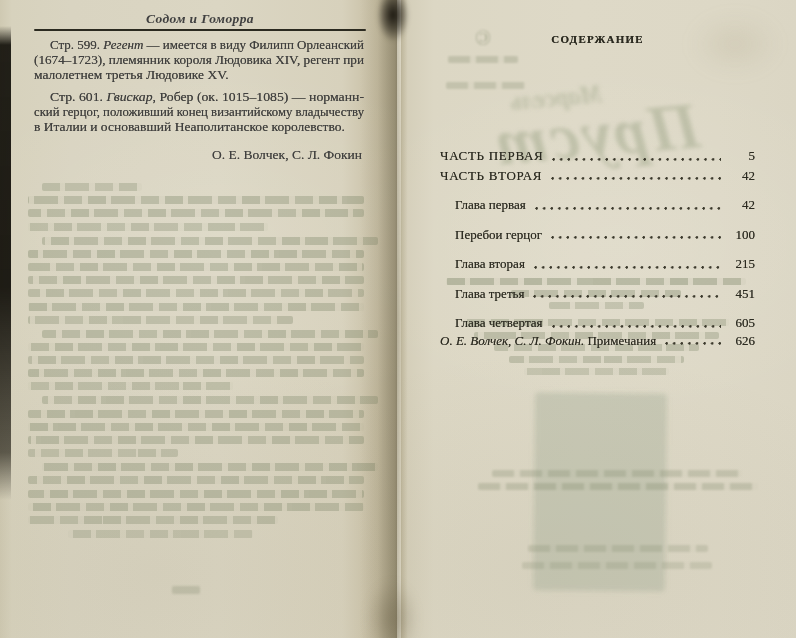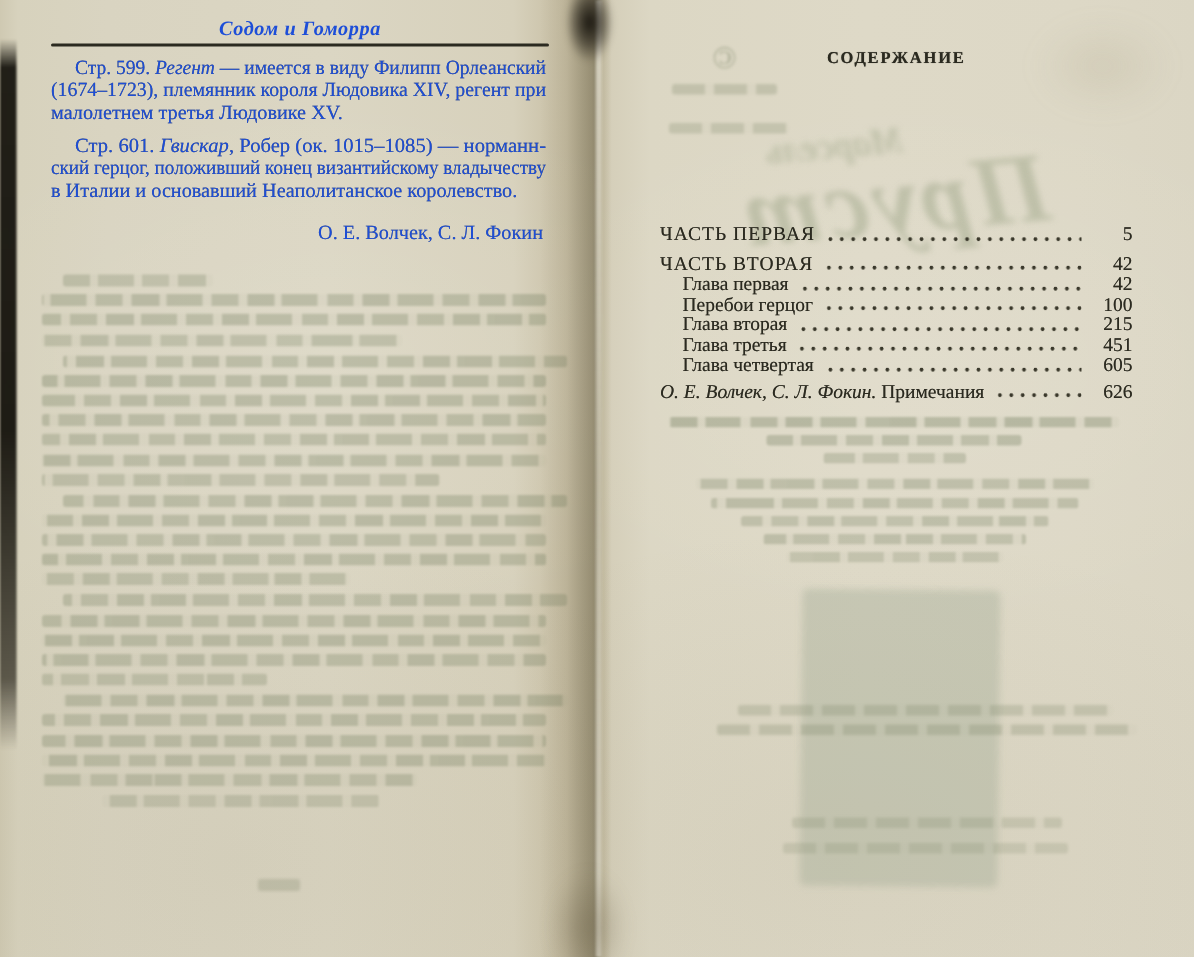--- a/index.html
+++ b/index.html
@@ -25,41 +25,41 @@
   #gutter-top-wedge{position:absolute;left:377px;top:-12px;width:32px;height:54px;filter:blur(2px);
     background:radial-gradient(closest-side,rgba(18,15,9,0.95),rgba(18,15,9,0.5) 55%,transparent);}
   #gutter-bottom-shadow{position:absolute;left:366px;top:580px;width:52px;height:76px;filter:blur(5px);
     background:radial-gradient(closest-side,rgba(95,85,60,0.35),transparent);}
   #scan-edge-strip{position:absolute;left:0;top:26px;width:11px;height:474px;filter:blur(0.6px);
     background:linear-gradient(180deg,rgba(18,16,10,0) 0%,rgba(18,16,10,0.92) 4%,rgba(20,18,12,0.95) 55%,rgba(30,27,18,0.65) 90%,transparent 100%);}
   #corner-stain{position:absolute;left:690px;top:14px;width:90px;height:60px;filter:blur(9px);
     background:radial-gradient(closest-side,rgba(160,150,118,0.18),transparent);}
 
   
-  #left-content{position:absolute;left:34px;top:11px;width:332px;color:#1d4ed8;}
+  #left-content{position:absolute;left:34px;top:11px;width:332px;color:#404040;}
   .running-head{font-style:italic;font-weight:bold;font-size:13.5px;line-height:16px;text-align:center;letter-spacing:0.4px;}
   .head-rule{height:2px;background:#2b2a20;margin-top:2px;border-radius:1px;}
   .note{margin-top:6px;font-size:13.5px;line-height:15px;}
   .note + .note{margin-top:7px;}
   .bline{width:fit-content;white-space:nowrap;transform-origin:0 50%;
          text-shadow:0 0 0.4px rgba(43,42,32,0.7);}
   .bline.first{margin-left:16px;}
   .term{font-style:italic;}
   .signature{margin-top:13px;font-size:13.5px;text-align:right;padding-right:4px;
              text-shadow:0 0 0.4px rgba(43,42,32,0.6);}
 
   
   #right-content{position:absolute;left:440px;top:33px;width:315px;color:#2b2a20;}
   .toc-title{font-weight:bold;font-size:11px;letter-spacing:1.2px;text-align:center;
              text-shadow:0 0 0.5px rgba(43,42,32,0.8);}
   #toc-list{margin-top:104px;} 
   .toc-row{display:flex;align-items:flex-start;font-size:13px;line-height:13.5px;
            text-shadow:0 0 0.4px rgba(43,42,32,0.65);}
   .toc-row.gap-after{margin-bottom:6px;}
-  .toc-row.sub{padding-left:15px;}
+  .toc-row.sub{padding-left:15px;margin-top:16px;}
   .toc-row.notes{margin-top:4px;}
   .toc-label{white-space:nowrap;}
   .toc-row.caps .toc-label{letter-spacing:0.7px;}
   .dot-leader{flex:1;height:5px;margin:0 6px 1px 9px;align-self:flex-end;
     background-image:radial-gradient(circle at 1.6px 2.4px,#3a382b 1.05px,rgba(0,0,0,0) 1.5px);
     background-size:7.6px 5px;background-repeat:repeat-x;background-position:0 0;}
   .toc-page{min-width:28px;text-align:right;white-space:nowrap;}
   .authors{font-style:italic;}
 
   

